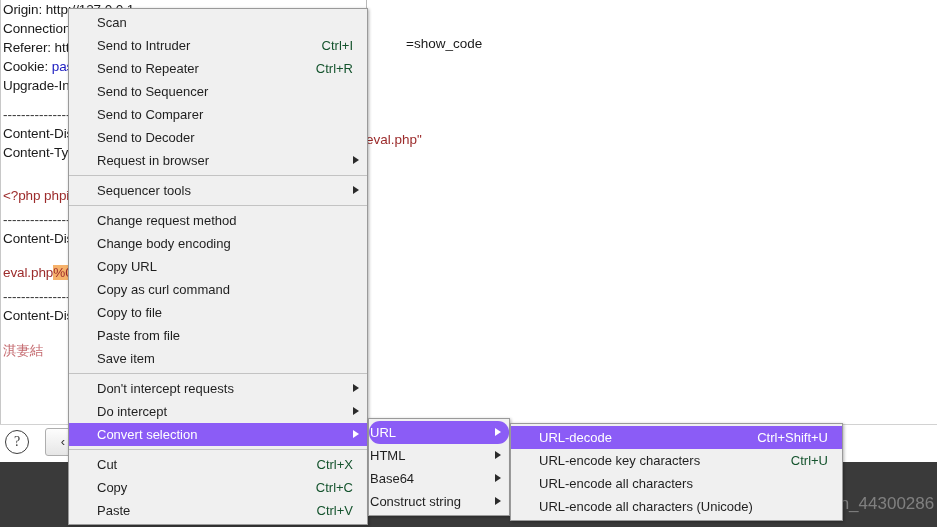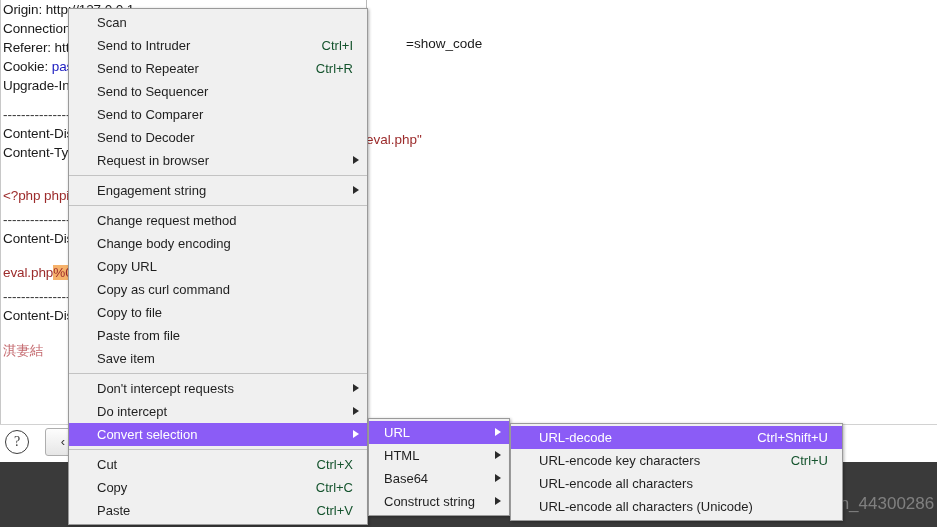--- a/index.html
+++ b/index.html
@@ -158,21 +158,21 @@
     height: 1px;
     margin: 3px 0;
     background: #c3c3c3;
   }
 
   #menu-main  { left: 68px;  top: 8px;   width: 300px; }
   #menu-convert { left: 368px; top: 418px; width: 142px; }
   #menu-url   { left: 510px; top: 423px; width: 333px; }
 
   #menu-main .menu-item { padding-left: 28px; }
-  #menu-convert .menu-item { padding-left: 15px; }
+  #menu-convert .menu-item { padding-left: 1px; border-radius: 11px; }
   #menu-url .menu-item { }
 </style>
 </head>
 <body>
 
 <div id="editor-bg">
   <div id="editor-left-border"></div>
   <div id="editor-mid-rule"></div>
   <div id="bg-left-lines">
       <div class="bg-line" style="top: 2px;">Origin: http://127.0.0.1</div>
@@ -207,21 +207,21 @@
 
 <div class="menu" id="menu-main">
     <div class="menu-item"><span>Scan</span></div>
     <div class="menu-item"><span>Send to Intruder</span><span class="accel">Ctrl+I</span></div>
     <div class="menu-item"><span>Send to Repeater</span><span class="accel">Ctrl+R</span></div>
     <div class="menu-item"><span>Send to Sequencer</span></div>
     <div class="menu-item"><span>Send to Comparer</span></div>
     <div class="menu-item"><span>Send to Decoder</span></div>
     <div class="menu-item"><span>Request in browser</span><span class="arrow"></span></div>
     <div class="menu-sep"></div>
-    <div class="menu-item"><span>Engagement string</span><span class="arrow"></span></div>
+    <div class="menu-item"><span>Sequencer tools</span><span class="arrow"></span></div>
     <div class="menu-sep"></div>
     <div class="menu-item"><span>Change request method</span></div>
     <div class="menu-item"><span>Change body encoding</span></div>
     <div class="menu-item"><span>Copy URL</span></div>
     <div class="menu-item"><span>Copy as curl command</span></div>
     <div class="menu-item"><span>Copy to file</span></div>
     <div class="menu-item"><span>Paste from file</span></div>
     <div class="menu-item"><span>Save item</span></div>
     <div class="menu-sep"></div>
     <div class="menu-item"><span>Don't intercept requests</span><span class="arrow"></span></div>

